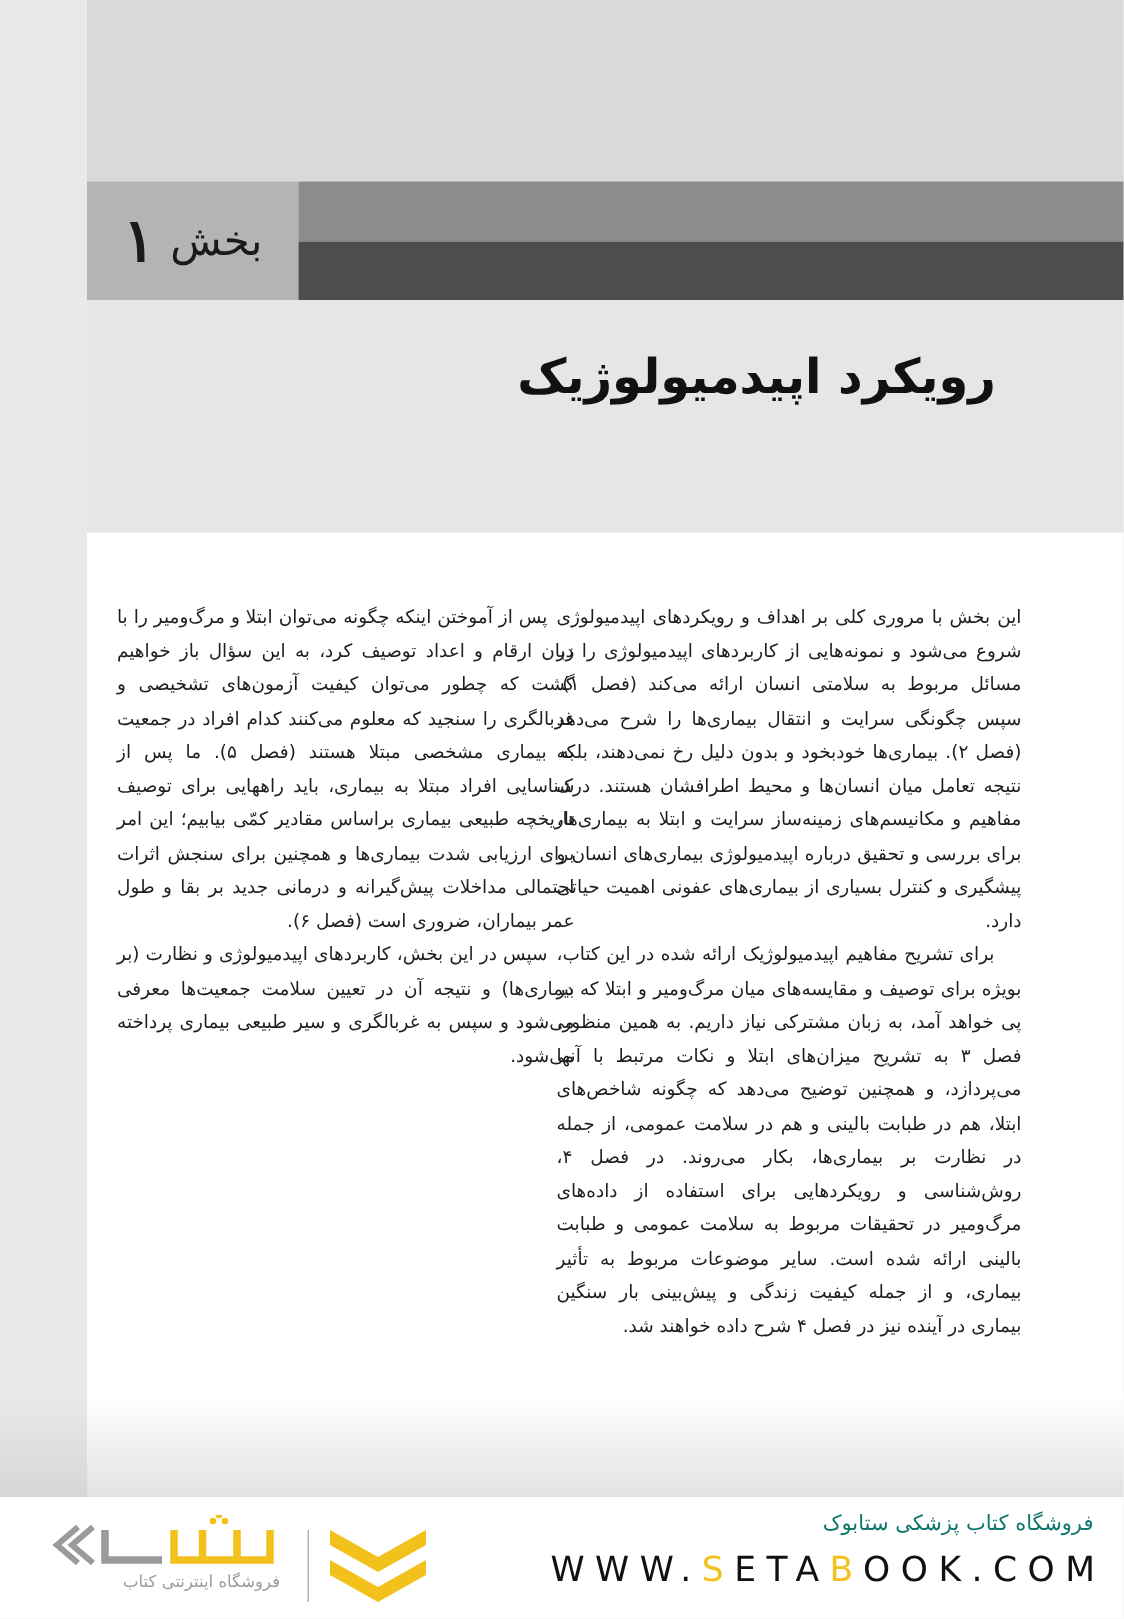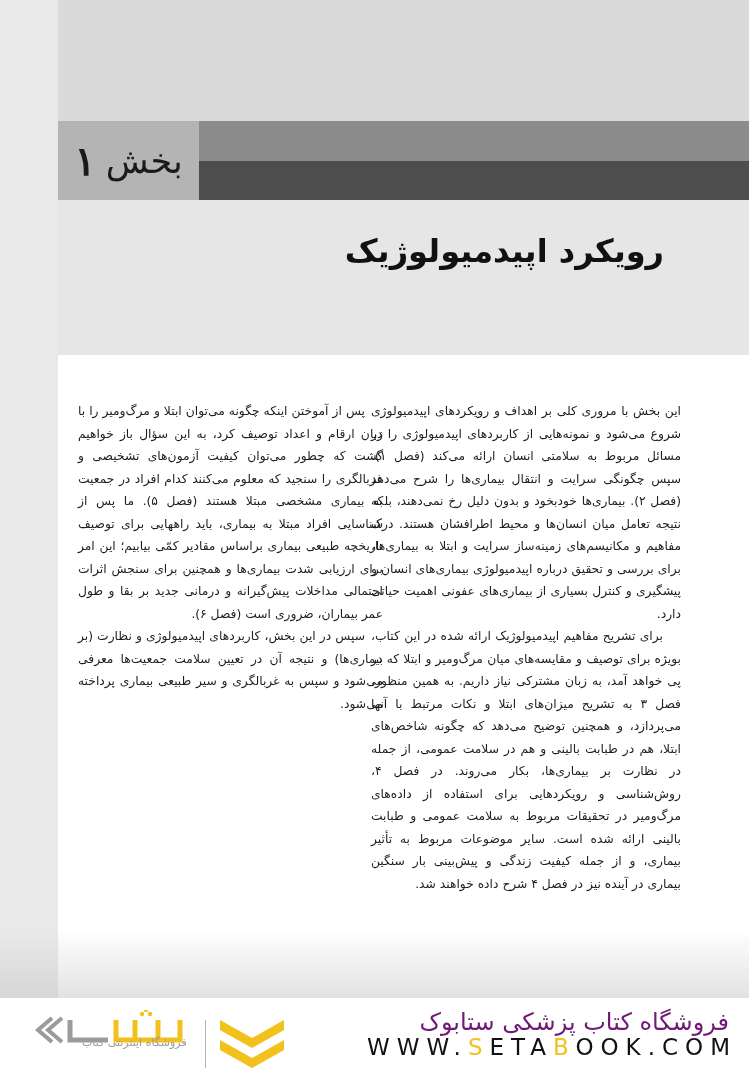--- a/index.html
+++ b/index.html
@@ -18,21 +18,21 @@
     background: #dadada;
   }
   .chapter-box {
     position: absolute; left: 58px; top: 121px; width: 141px; height: 79px;
     background: #b4b4b4;
     display: flex; align-items: center; justify-content: center;
     direction: rtl;
     font-family: "DejaVu Serif", serif;
     color: #1a1a1a;
   }
-  .chapter-word { font-size: 35px; margin-left: 10px; }
+  .chapter-word { font-size: 28px; margin-left: 10px; }
   .chapter-num { font-size: 40px; font-weight: bold; }
   .bar-light {
     position: absolute; left: 199px; top: 121px; width: 550px; height: 40px;
     background: #8c8c8c;
   }
   .bar-dark {
     position: absolute; left: 199px; top: 161px; width: 550px; height: 39px;
     background: #4d4d4d;
   }
   .title-area {
@@ -65,36 +65,36 @@
   .fade-gutter {
     position: absolute; left: 0; top: 930px; width: 58px; height: 68px;
     background: linear-gradient(to bottom, #e9e9e9 0%, #d6d6d6 100%);
   }
   .footer {
     position: absolute; left: 0; top: 998px; width: 749px; height: 81px;
     background: #ffffff;
   }
   .footer-store {
     position: absolute; right: 20px; top: 10px;
-    direction: rtl; font-size: 24px; color: #701a75;
+    direction: rtl; font-size: 14px; color: #0f766e;
   }
   .footer-url {
     position: absolute; right: 12px; top: 36px;
     font-family: "DejaVu Sans", sans-serif; font-size: 23px;
     letter-spacing: 7px; color: #111;
   }
   .footer-url .hl { color: #f3c11c; }
   .logo {
     position: absolute; left: 30px; top: 12px; width: 255px; height: 62px;
   }
   .logo-divider {
     position: absolute; left: 175px; top: 10px; width: 1px; height: 48px; background: #b5b5b5;
   }
   .logo-text {
-    position: absolute; left: 52px; top: 26px; direction: rtl;
+    position: absolute; left: 52px; top: 38px; direction: rtl;
     font-size: 11px; color: #9b9b9b; text-align: right;
   }
 </style>
 </head>
 <body>
 
 <div class="left-gutter"></div>
 <div class="top-band"></div>
 
 <div class="chapter-box">

